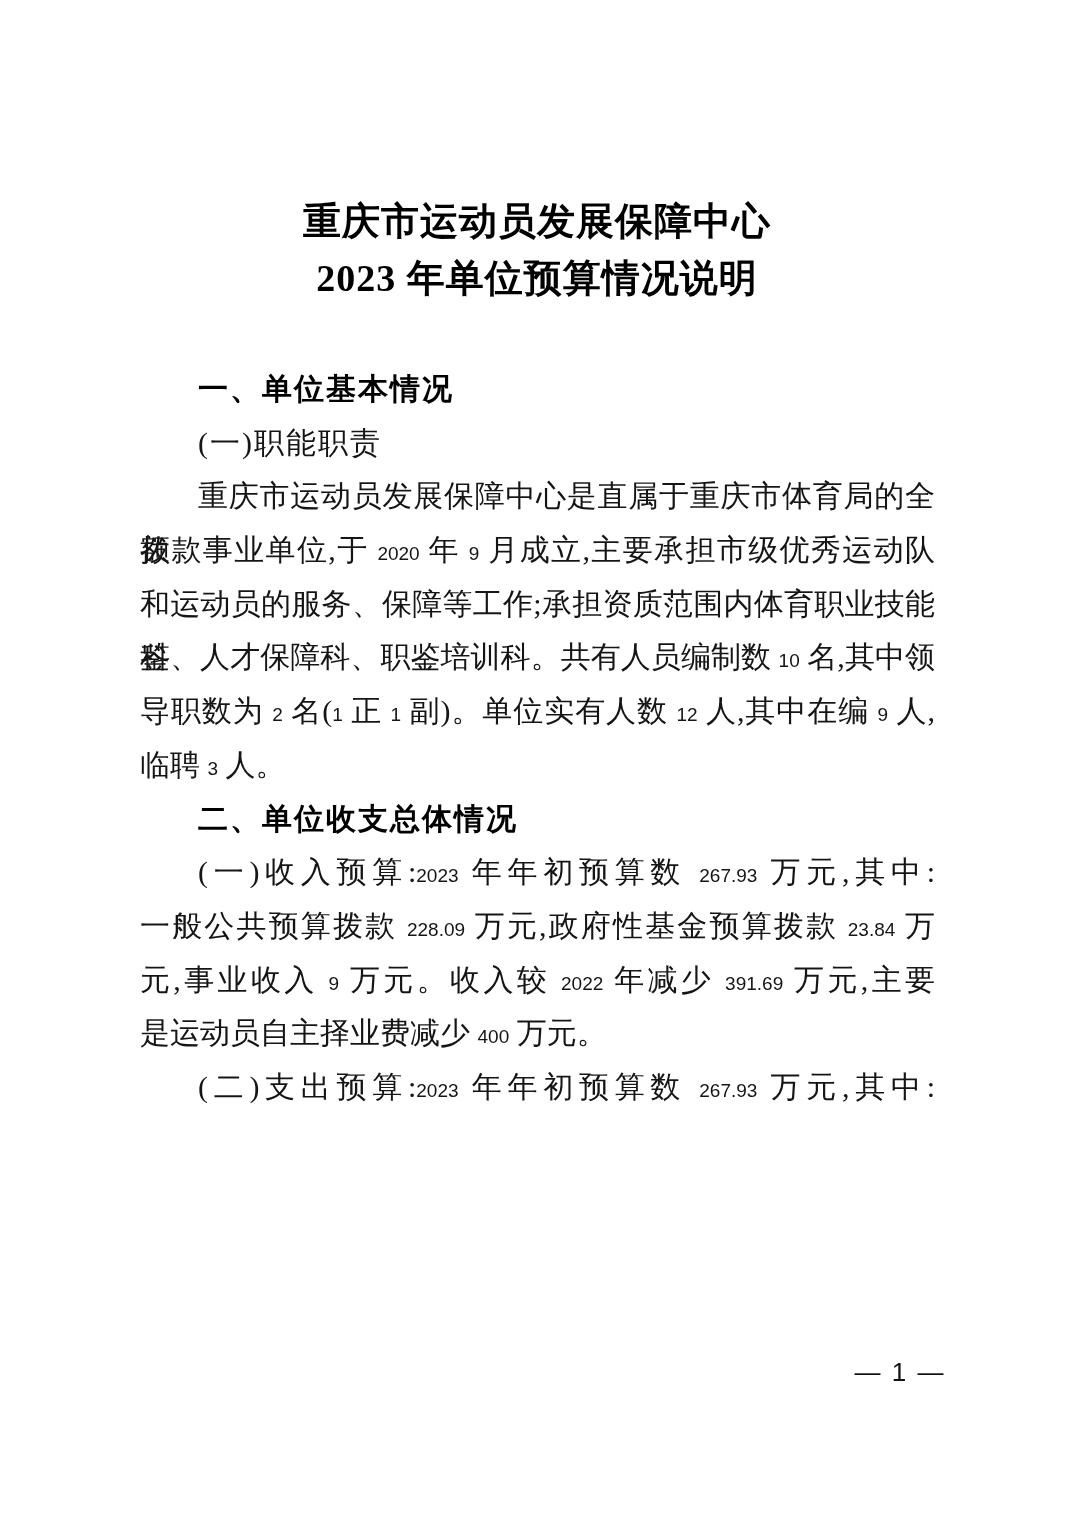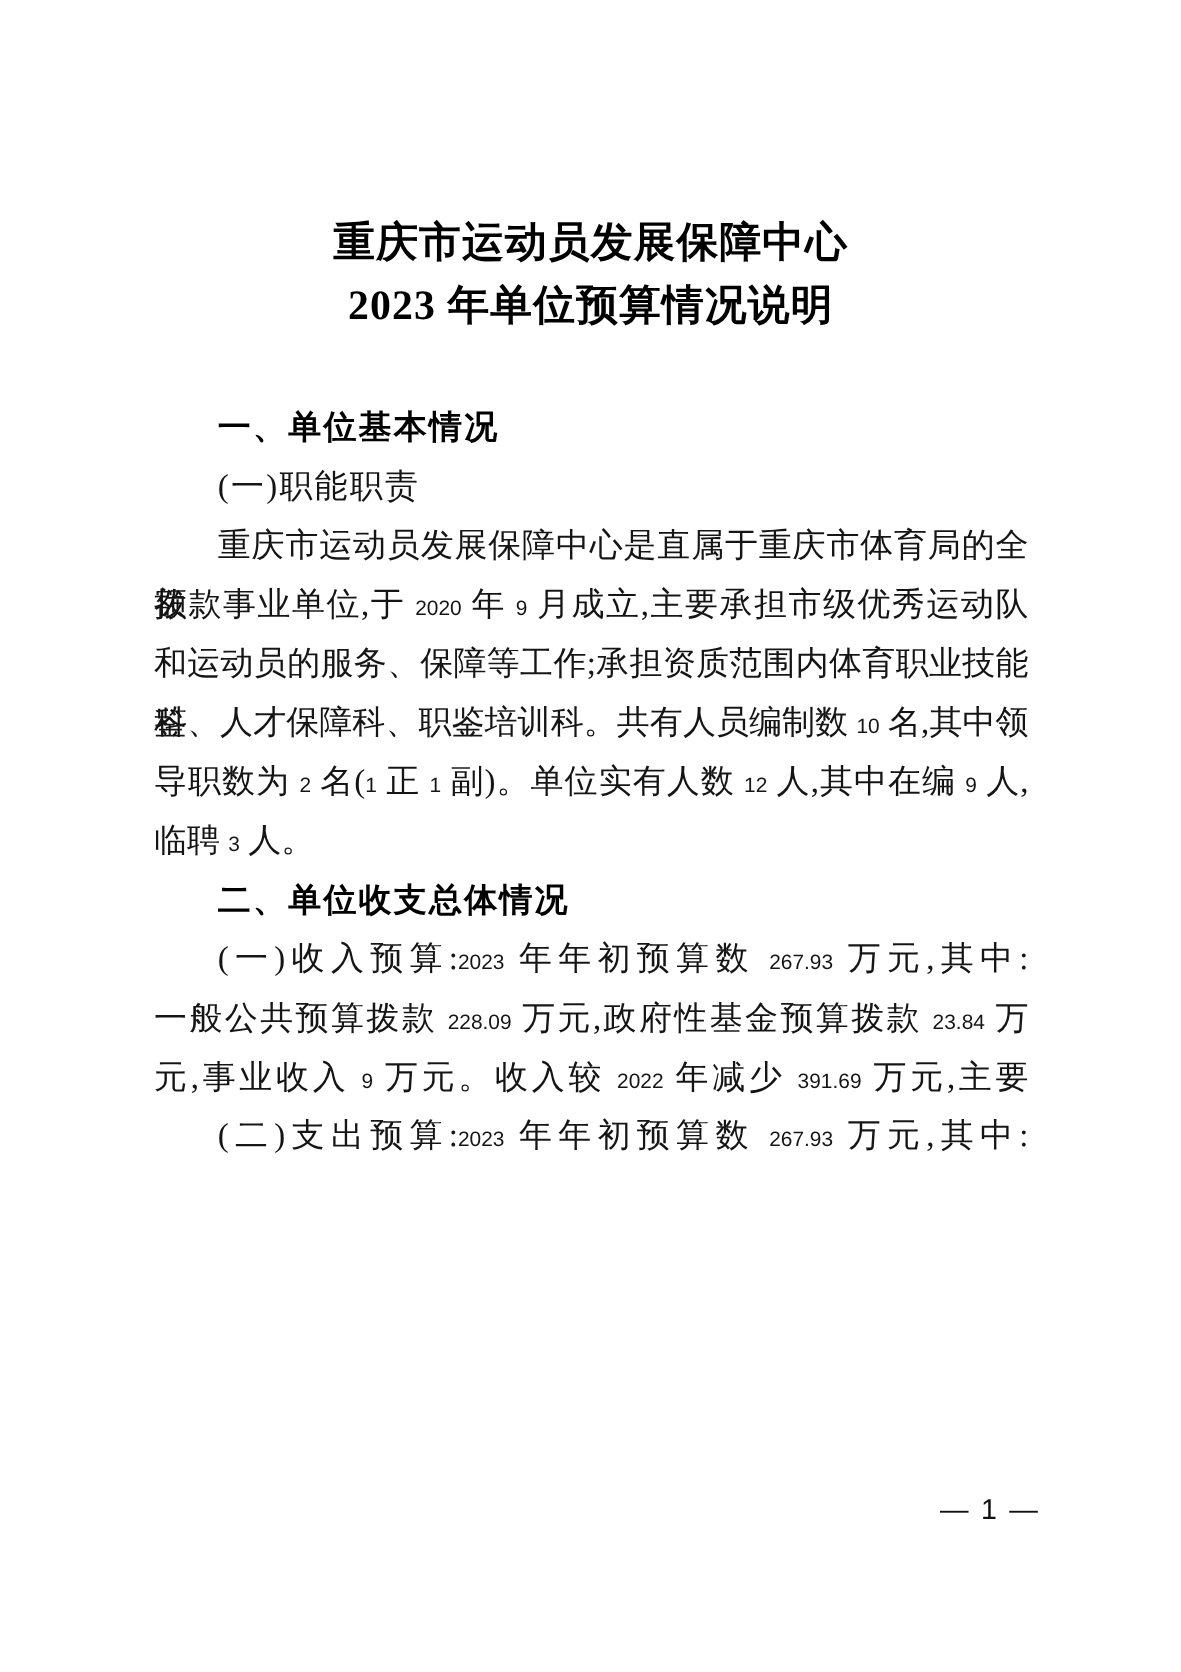--- a/index.html
+++ b/index.html
@@ -93,18 +93,19 @@
     <div class="line indent fill">重庆市运动员发展保障中心是直属于重庆市体育局的全额</div>
     <div class="line fill">拨款事业单位,于 <span class="num">2020</span> 年 <span class="num">9</span> 月成立,主要承担市级优秀运动队</div>
     <div class="line fill">和运动员的服务、保障等工作;承担资质范围内体育职业技能鉴</div>
     <div class="line fill">科、人才保障科、职鉴培训科。共有人员编制数 <span class="num">10</span> 名,其中领</div>
     <div class="line fill">导职数为 <span class="num">2</span> 名(<span class="num">1</span> 正 <span class="num">1</span> 副)。单位实有人数 <span class="num">12</span> 人,其中在编 <span class="num">9</span> 人,</div>
     <div class="line">临聘 <span class="num">3</span> 人。</div>
     <div class="line h1 indent">二、单位收支总体情况</div>
     <div class="line indent fill">(一)收入预算:<span class="num">2023</span> 年年初预算数 <span class="num">267.93</span> 万元,其中:</div>
     <div class="line fill">一般公共预算拨款 <span class="num">228.09</span> 万元,政府性基金预算拨款 <span class="num">23.84</span> 万</div>
     <div class="line fill">元,事业收入 <span class="num">9</span> 万元。收入较 <span class="num">2022</span> 年减少 <span class="num">391.69</span> 万元,主要</div>
+    <div class="line">是运动员自主择业费减少 <span class="num">400</span> 万元。</div>
     <div class="line indent fill">(二)支出预算:<span class="num">2023</span> 年年初预算数 <span class="num">267.93</span> 万元,其中:</div>
   </div>
 
   <div class="page-number">— 1 —</div>
 
 </div>
 
 </body></html>

